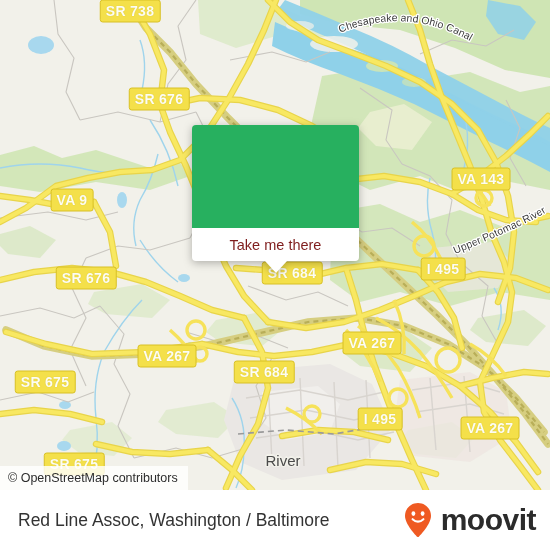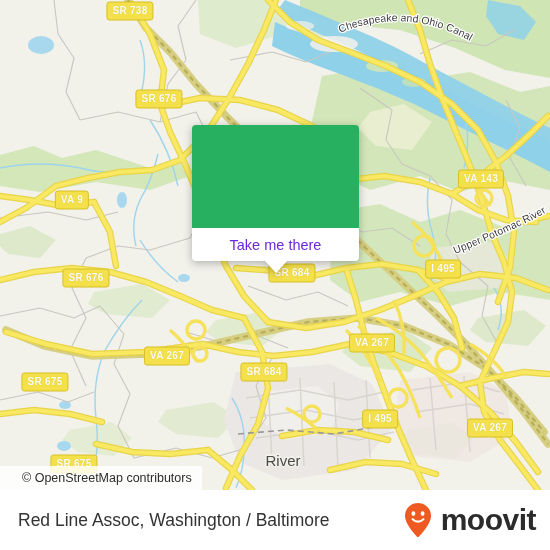--- a/index.html
+++ b/index.html
@@ -24,21 +24,21 @@
     overflow: hidden;
   }
   #map svg { position: absolute; left: 0; top: 0; display:block; }
 
   .shield {
     position: absolute;
     background: #f4e04a;
     border: 1.5px solid #d8c024;
     border-radius: 3px;
     color: #fdfdf2;
-    font-size: 10px;
+    font-size: 14px;
     font-weight: bold;
     letter-spacing: 0.3px;
     line-height: 1;
     padding: 3px 5px 4px 5px;
     white-space: nowrap;
     text-shadow: 0 0 1px rgba(140,120,10,.35);
     transform: translate(-50%, -50%);
   }
 
   .placelabel {
@@ -62,21 +62,21 @@
     stroke: #ffffff;
     stroke-width: 2.6px;
     stroke-linejoin: round;
   }
 
   
   #attribution {
     position: absolute;
     left: 0; top: 466px;
     height: 24px;
-    padding: 0 10px 0 22px;
+    padding: 0 10px 0 8px;
     display: flex; align-items: center;
     background: rgba(255,255,255,0.82);
     color: #2c2c2c;
     font-size: 12.5px;
     white-space: nowrap;
   }
 
   
   #popup {
     position: absolute;
@@ -91,21 +91,21 @@
   }
   #popup-action {
     height: 33px;
     background: #ffffff;
     border-radius: 0 0 4px 4px;
     display: flex;
     align-items: center;
     justify-content: center;
   }
   #popup-action-label {
-    color: #6d28d9;
+    color: #7f1d1d;
     font-size: 14.5px;
   }
   #popup-pointer {
     position: absolute;
     left: 50%;
     top: 136px;
     transform: translateX(-50%);
     width: 0; height: 0;
     border-left: 11px solid transparent;
     border-right: 11px solid transparent;

